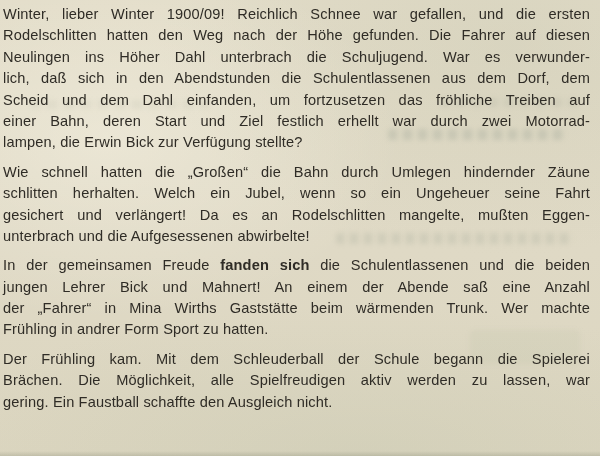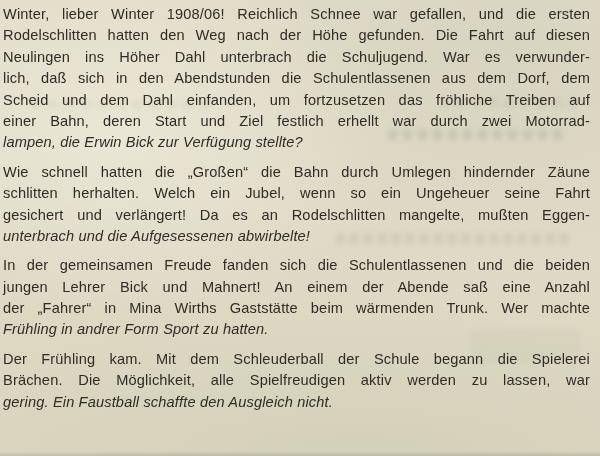--- a/index.html
+++ b/index.html
@@ -62,39 +62,38 @@
   .line {
     text-align: justify;
     text-align-last: justify;
     white-space: normal;
     height: 21.4px;
     overflow: visible;
   }
   .line.last {
     text-align: left;
     text-align-last: left;
-    font-style: italic;
   }
-  .line b { font-weight: 400; }
+  .line b { font-weight: 700; }
 </style>
 </head>
 <body>
 
 <main class="page">
   <div class="smudge smudge-1"></div>
   <div class="smudge smudge-2"></div>
   <div class="smudge smudge-3"></div>
   <div class="smudge smudge-4"></div>
   <div class="smudge smudge-5"></div>
   <div class="edge-bottom"></div>
 
   <div class="text-block" id="text-root">
       <div class="paragraph">
-        <div class="line">Winter, lieber Winter 1908/06! Reichlich Schnee war gefallen, und die ersten</div>
-        <div class="line">Rodelschlitten hatten den Weg nach der Höhe gefunden. Die Fahrt auf diesen</div>
+        <div class="line">Winter, lieber Winter 1900/09! Reichlich Schnee war gefallen, und die ersten</div>
+        <div class="line">Rodelschlitten hatten den Weg nach der Höhe gefunden. Die Fahrer auf diesen</div>
         <div class="line">Neulingen ins Höher Dahl unterbrach die Schuljugend. War es verwunder-</div>
         <div class="line">lich, daß sich in den Abendstunden die Schulentlassenen aus dem Dorf, dem</div>
         <div class="line">Scheid und dem Dahl einfanden, um fortzusetzen das fröhliche Treiben auf</div>
         <div class="line">einer Bahn, deren Start und Ziel festlich erhellt war durch zwei Motorrad-</div>
         <div class="line last">lampen, die Erwin Bick zur Verfügung stellte?</div>
       </div>
       <div class="paragraph">
         <div class="line">Wie schnell hatten die „Großen“ die Bahn durch Umlegen hindernder Zäune</div>
         <div class="line">schlitten herhalten. Welch ein Jubel, wenn so ein Ungeheuer seine Fahrt</div>
         <div class="line">gesichert und verlängert! Da es an Rodelschlitten mangelte, mußten Eggen-</div>

